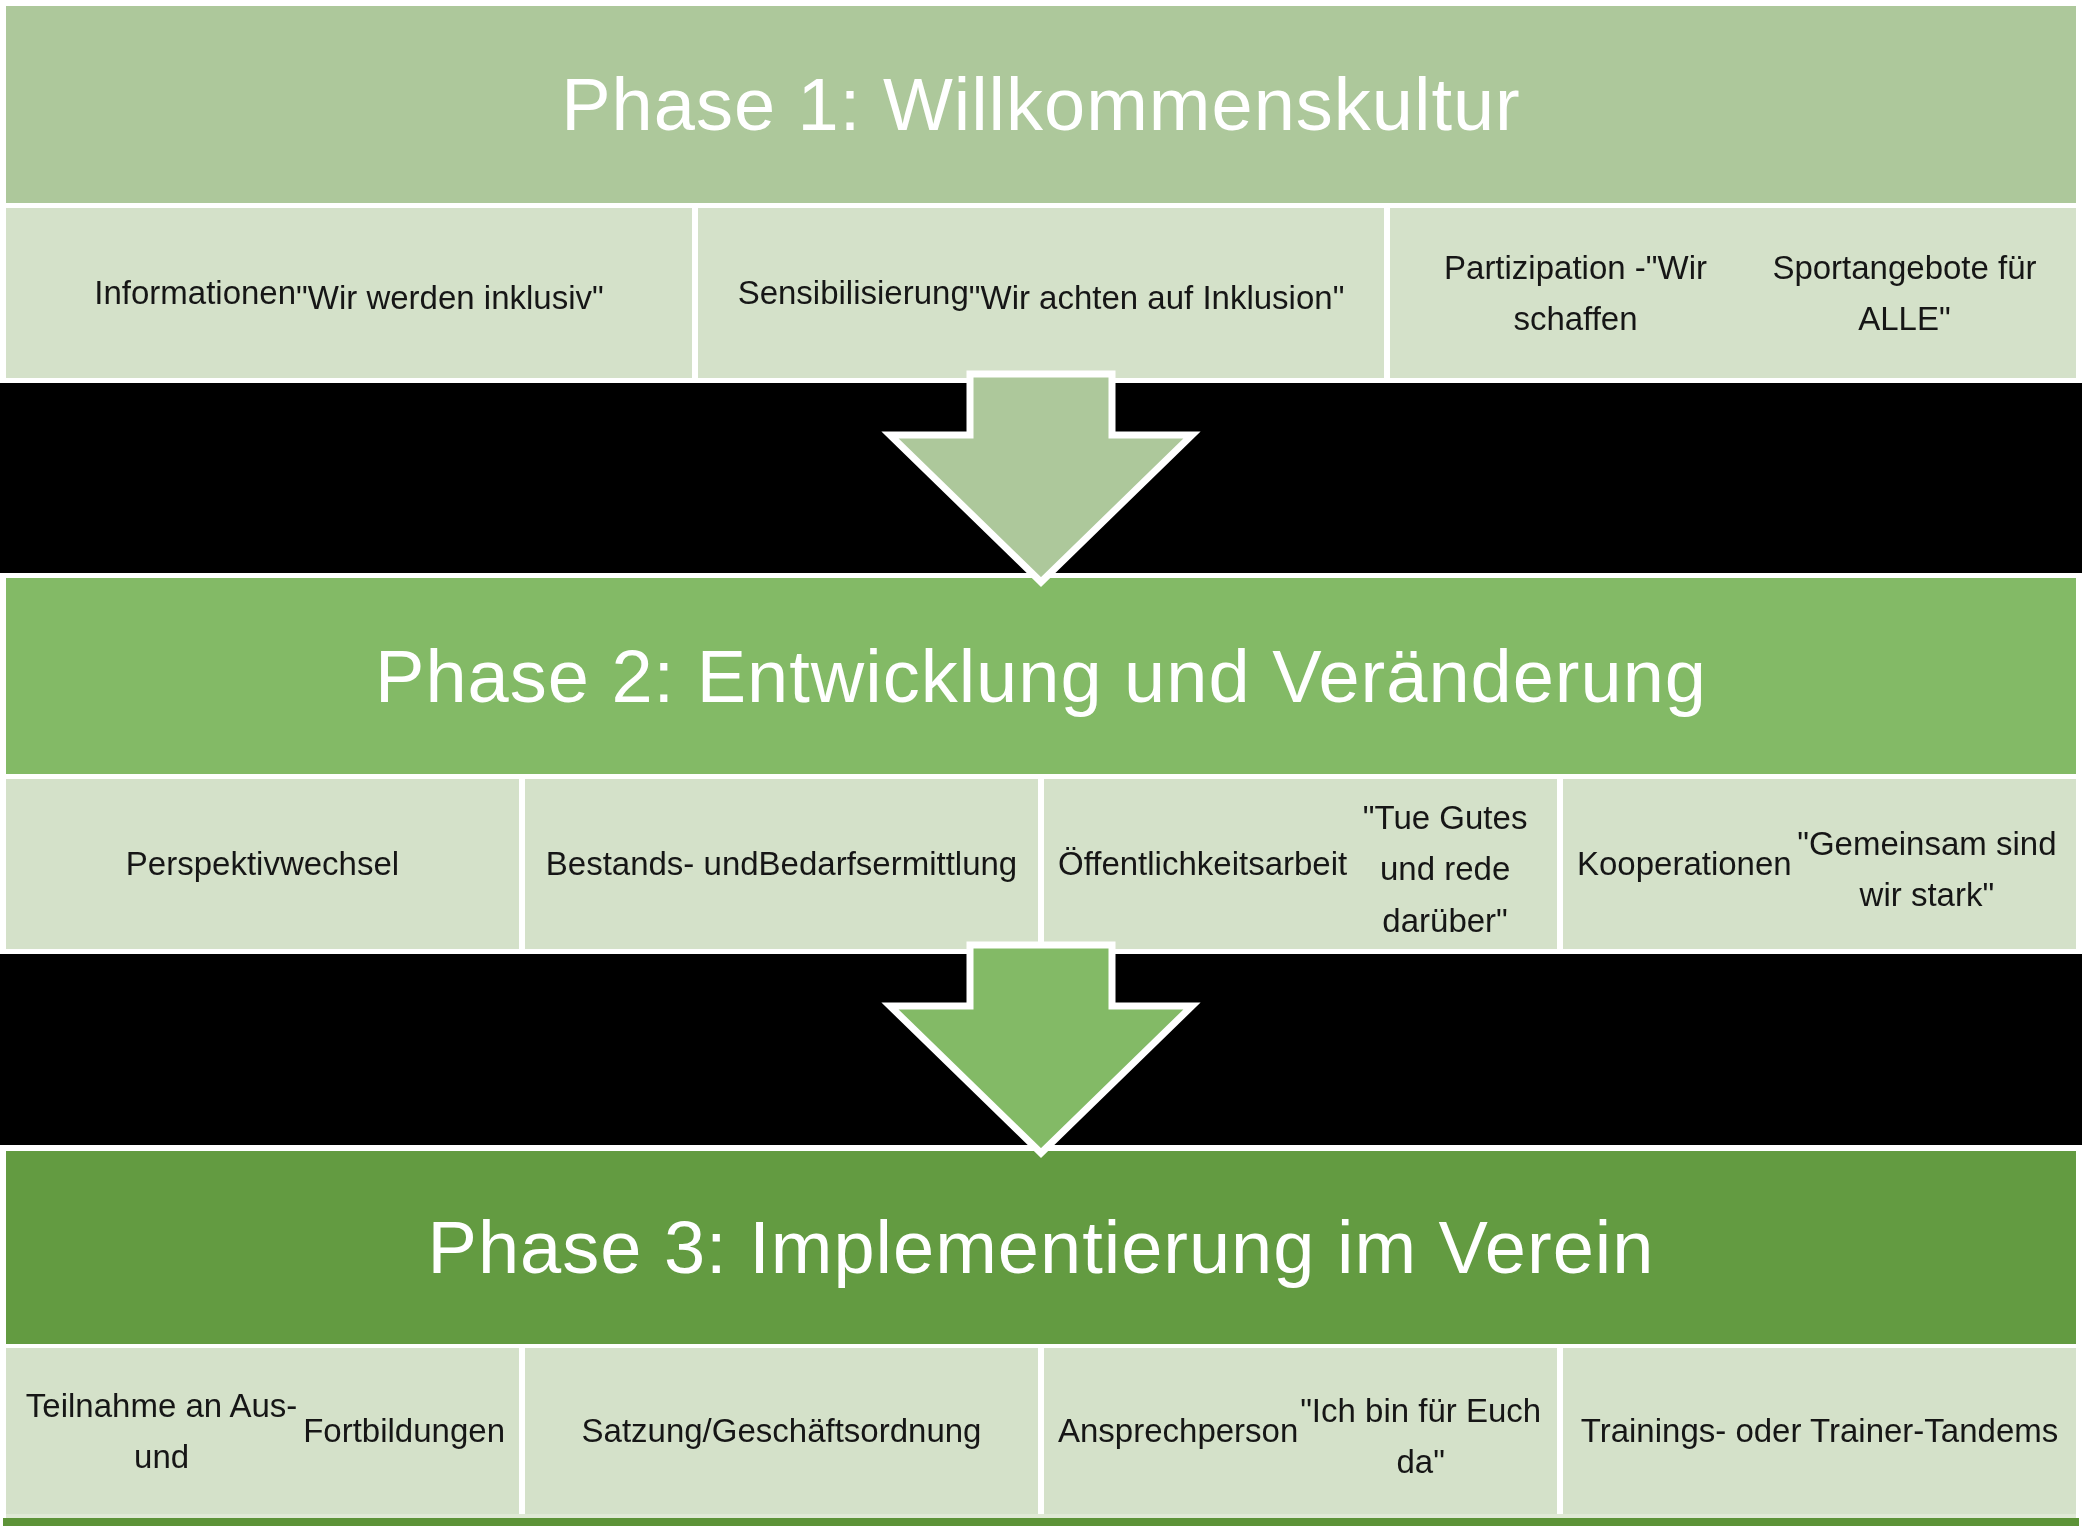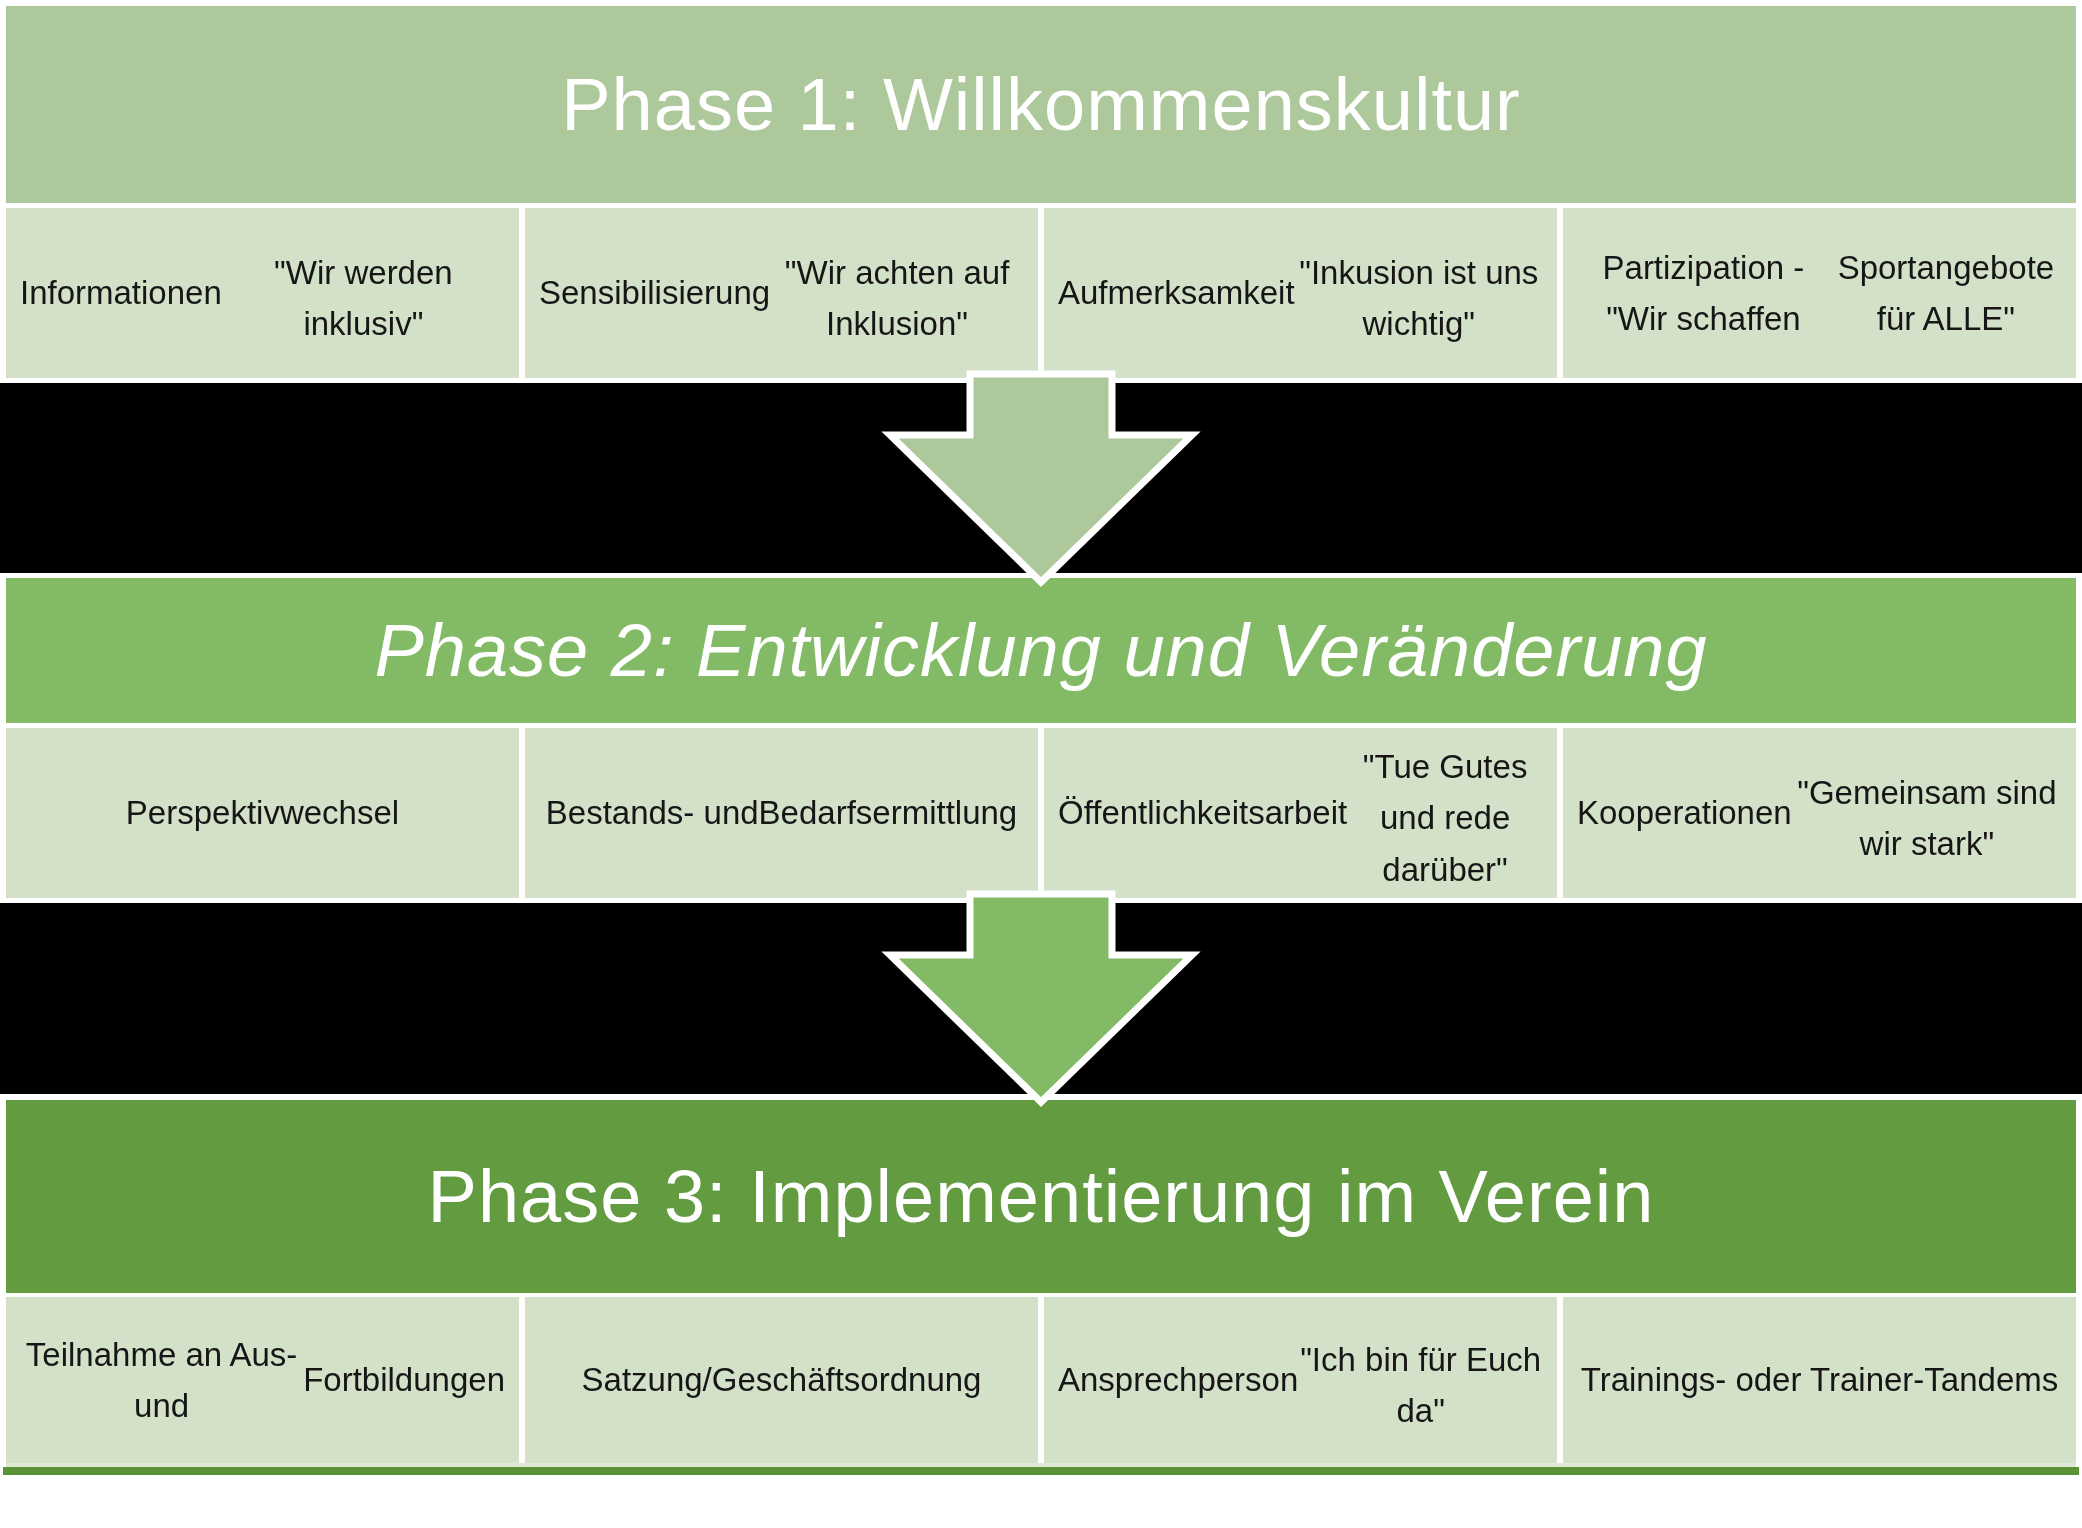--- a/index.html
+++ b/index.html
@@ -17,21 +17,21 @@
     display:flex;align-items:center;justify-content:center;
   }
   .phase-header .title{
     color:#ffffff;
     font-size:74px;
     font-weight:400;
     letter-spacing:1px;
     white-space:nowrap;
   }
   .p1{height:197px;margin-top:6px;background:var(--phase1_header,#adc89b);}
-  .p2{height:145px;background:var(--phase2_header,#83ba66);font-style:italic;}
+  .p2{height:196px;background:var(--phase2_header,#83ba66);}
   .p3{height:193px;background:var(--phase3_header,#639b41);justify-content:center;}
 
   .black-band{
     position:relative;
     height:190px;
     background:var(--band_bg,#000000);
     margin:5px 0;
   }
   .black-band.second{height:191px;margin:4px 0 6px 0;}
 
@@ -85,24 +85,20 @@
   </section>
 
   <div class="row first">
     <div class="cell spaced">
       <div class="l1">Informationen</div>
       <div class="l2">"Wir werden inklusiv"</div>
     </div>
     <div class="cell spaced">
       <div class="l1">Sensibilisierung</div>
       <div class="l2">"Wir achten auf Inklusion"</div>
-    </div>
-    <div class="cell spaced">
-      <div class="l1">Aufmerksamkeit</div>
-      <div class="l2">"Inkusion ist uns wichtig"</div>
     </div>
     <div class="cell wrap">
       <div class="l1">Partizipation -"Wir schaffen</div>
       <div class="l2">Sportangebote für ALLE"</div>
     </div>
   </div>
 
   <div class="band black-band first">
     <svg class="arrow a1" viewBox="0 0 314 212" aria-hidden="true">
       <polygon points="86,0 228,0 228,61 308,61 157,208 6,61 86,61"></polygon>

